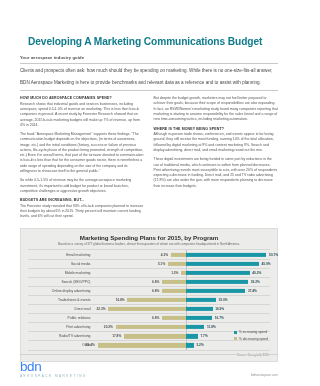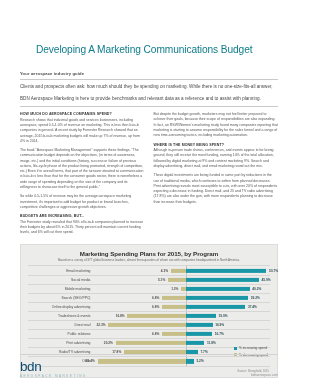--- a/index.html
+++ b/index.html
@@ -22,25 +22,25 @@
     box-sizing: border-box;
     padding: 0 20px;
   }
 
   
   .masthead {
     padding-top: 28px;
   }
   .doc-title {
     font-size: 10.2px;
-    font-weight: normal;
+    font-weight: bold;
     color: #0f7c8c;
     letter-spacing: -0.1px;
     line-height: 11px;
-    margin: 16px;
+    margin: 8px;
   }
   .doc-subtitle {
     font-size: 4.1px;
     font-weight: bold;
     color: #4a4a4a;
     margin: 2.5px 0 0 0;
     letter-spacing: 0.15px;
   }
   .rule {
     border: 0;
@@ -208,21 +208,21 @@
     margin: 0 0 5px 0;
   }
   .footer-inner {
     display: flex;
     align-items: flex-end;
     justify-content: space-between;
   }
   .logo-wrap { line-height: 1; }
   .logo-word {
     font-size: 13.5px;
-    color: #0c4a6e;
+    color: #3b82f6;
     letter-spacing: -0.4px;
     font-weight: normal;
     display: block;
     line-height: 13px;
   }
   .logo-tag {
     display: block;
     font-size: 3.1px;
     color: #8fb3bb;
     letter-spacing: 1.5px;

